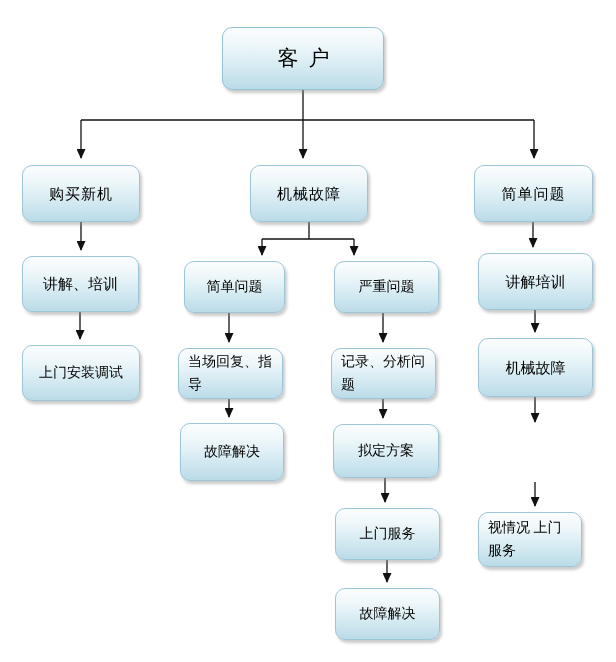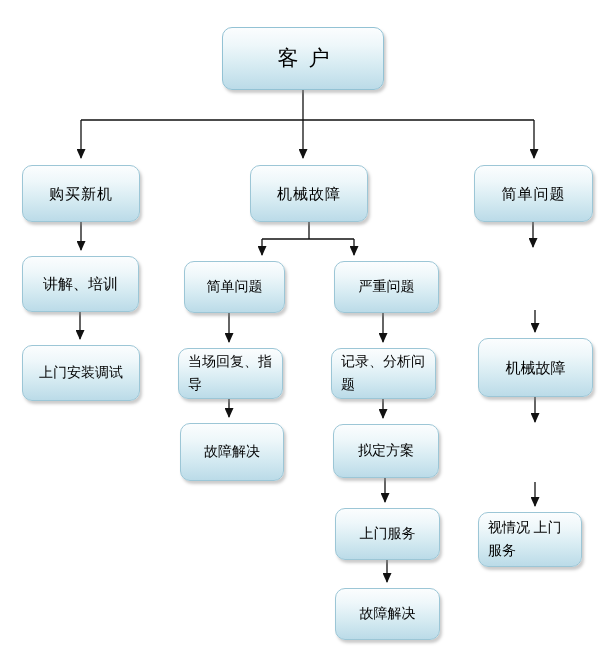--- a/index.html
+++ b/index.html
@@ -107,16 +107,17 @@
   <div class="node" style="left:334px; top:261px; width:105px; height:52px;">严重问题</div>
 
   <div class="node" style="left:162px; top:348px; width:105px; height:51px;margin-left:16px;">当场回复、指导</div>
   <div class="node" style="left:180px; top:423px; width:104px; height:58px;">故障解决</div>
 
   <div class="node" style="left:331px; top:348px; width:105px; height:51px;">记录、分析问题</div>
   <div class="node" style="left:333px; top:424px; width:106px; height:54px;">拟定方案</div>
   <div class="node" style="left:335px; top:508px; width:105px; height:52px;">上门服务</div>
   <div class="node" style="left:335px; top:588px; width:105px; height:52px;">故障解决</div>
 
+  <div class="node" style="left:478px; top:253px; width:115px; height:57px; font-size:15px;">讲解培训</div>
   <div class="node" style="left:478px; top:338px; width:115px; height:59px; font-size:15px;">机械故障</div>
   <div class="node" style="left:478px; top:512px; width:104px; height:55px;">视情况 上门服务</div>
 
 </div>
 
 </body></html>

